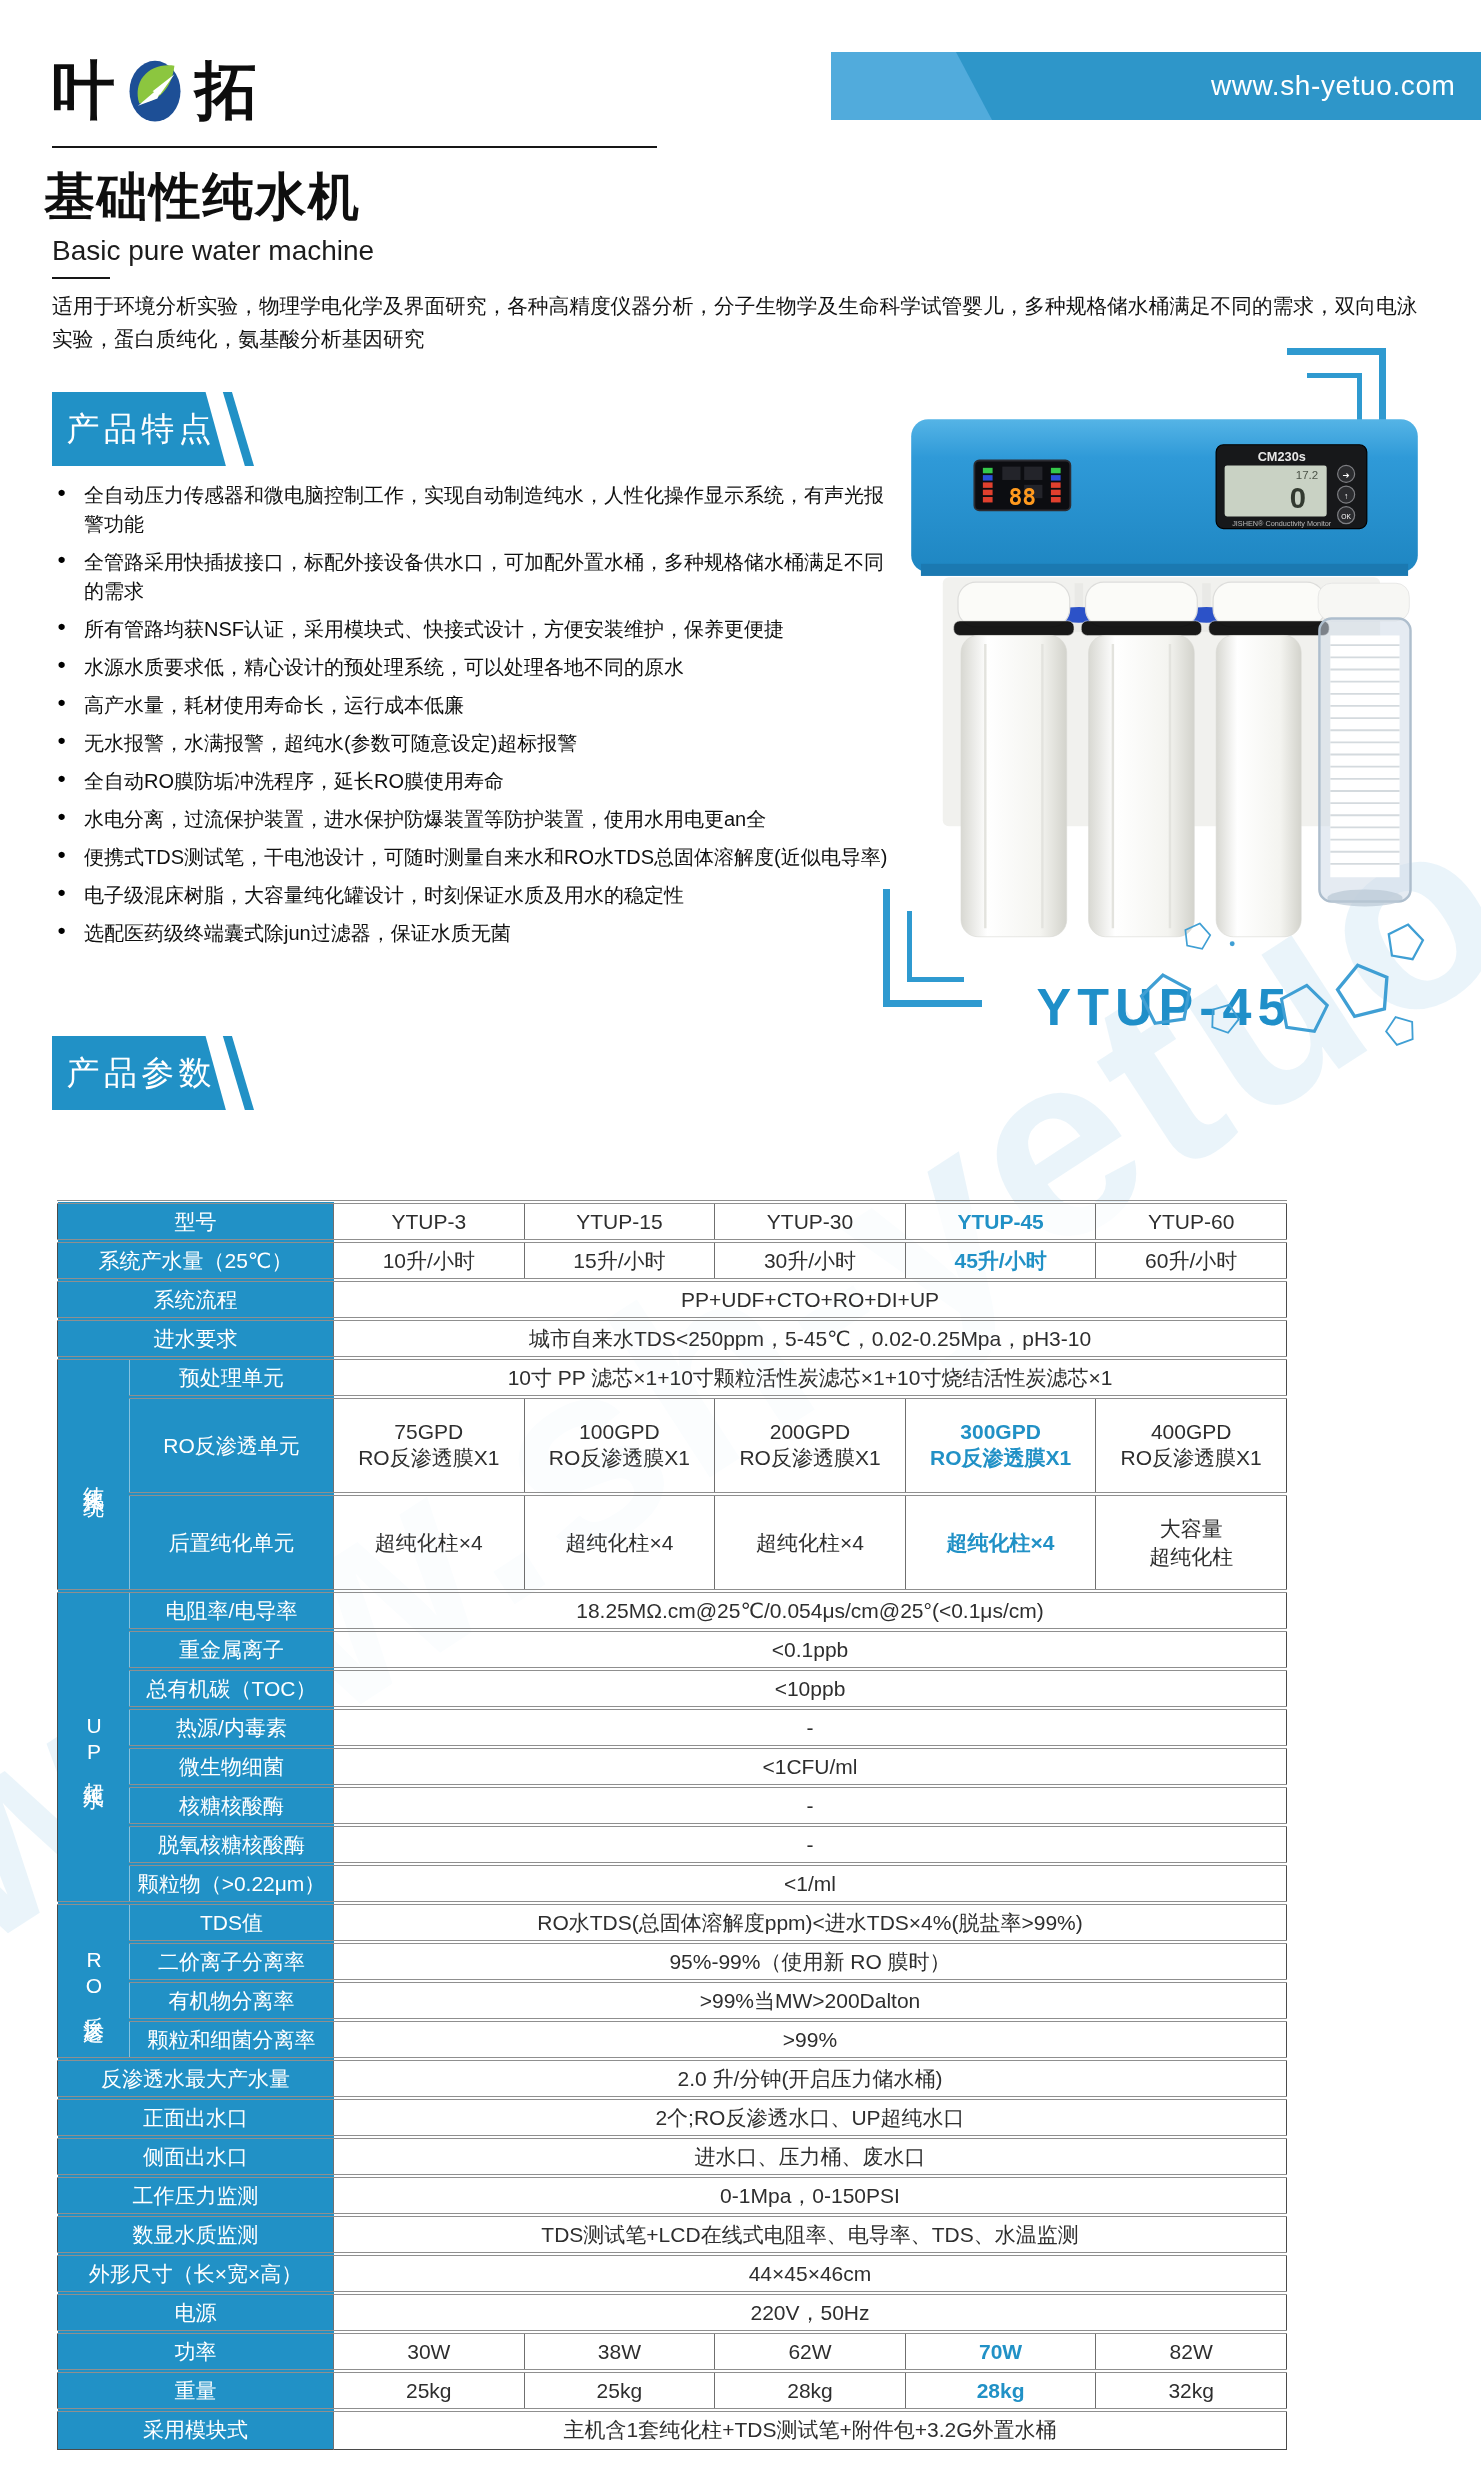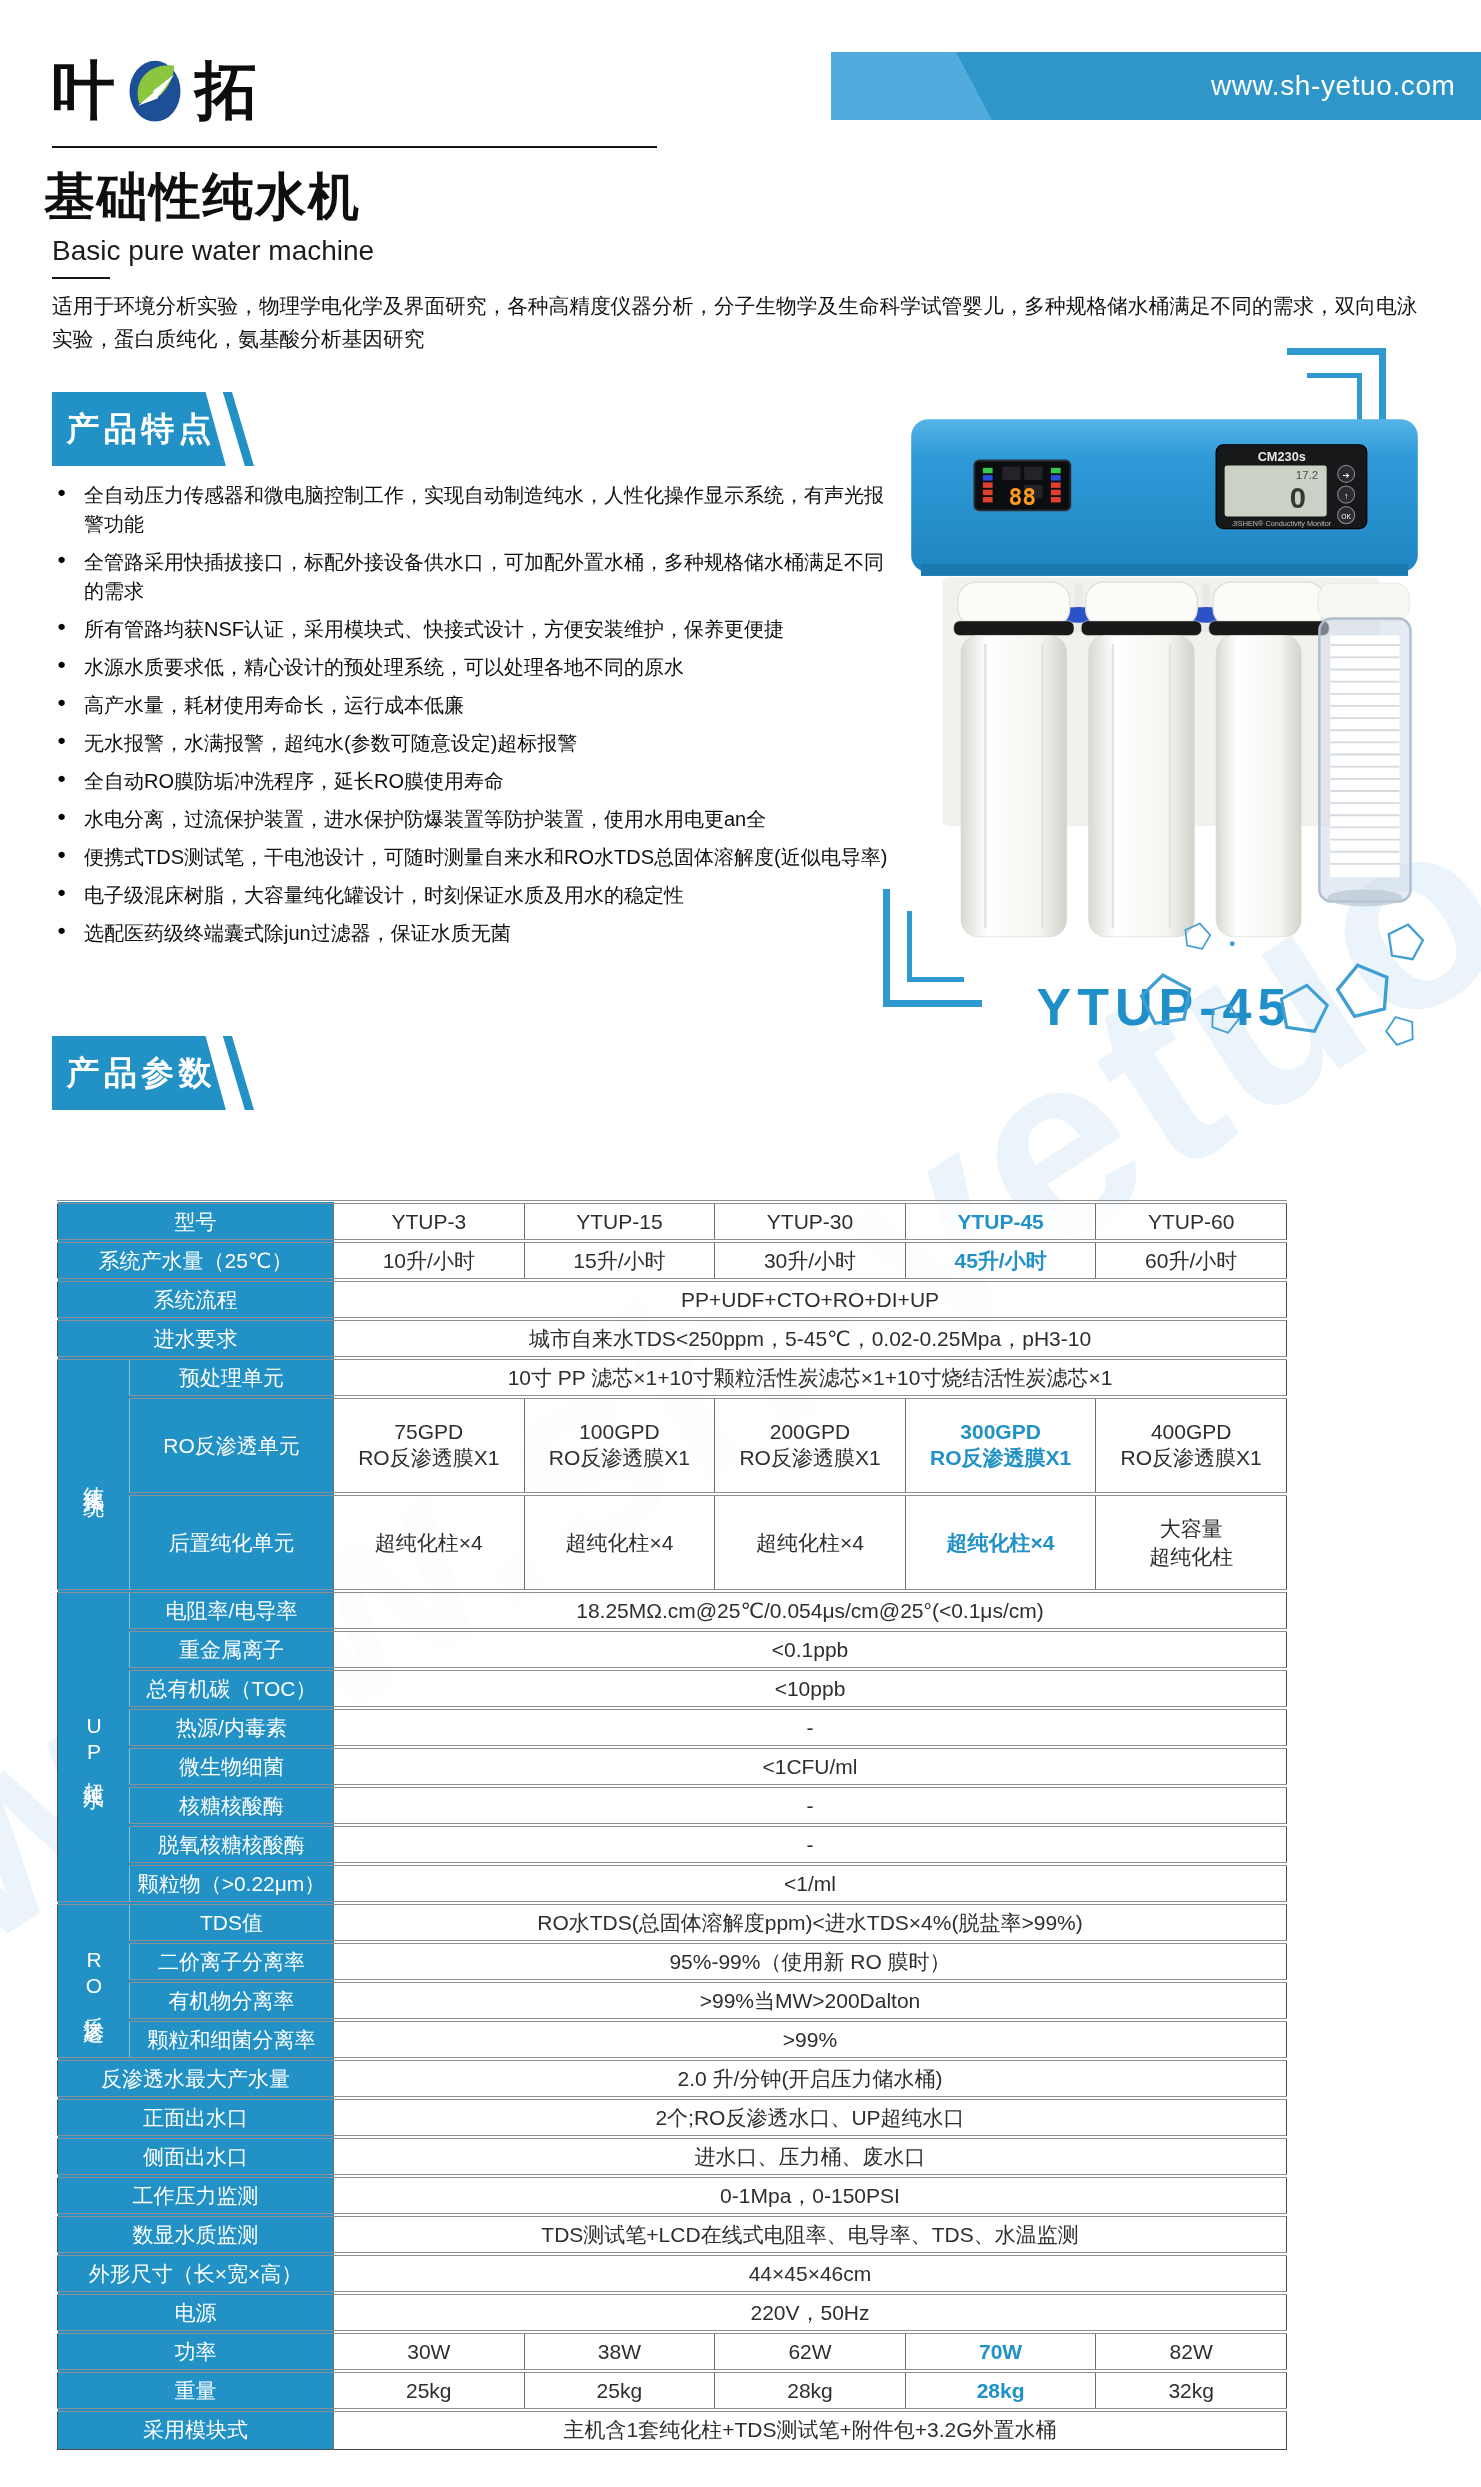--- a/index.html
+++ b/index.html
@@ -30,21 +30,21 @@
   
   .title-cn{position:absolute;left:44px;top:163px;font-size:51px;font-weight:bold;color:#0f0f0f;letter-spacing:1.8px;}
   .title-en{position:absolute;left:52px;top:235px;font-size:28px;color:#1c1c1c;}
   .title-rule{position:absolute;left:52px;top:277px;width:58px;height:1.8px;background:#161616;}
   .intro{position:absolute;left:52px;top:289px;width:1380px;font-size:20.7px;line-height:1.6;color:#121212;}
   
   .badge{position:absolute;left:52px;width:185px;height:74px;z-index:2;}
   .badge-main{position:absolute;left:0;top:0;width:100%;height:100%;background:#2191c6;
     clip-path:polygon(0 0,83% 0,94% 100%,0 100%);
     display:flex;align-items:center;padding-left:14.6px;box-sizing:border-box;
-    color:#fff;font-size:33px;font-weight:bold;letter-spacing:4.3px;}
+    color:#fff;font-size:33px;font-weight:normal;letter-spacing:4.3px;}
   .badge-stripe{position:absolute;right:-17px;top:0;width:38px;height:100%;background:#2191c6;
     clip-path:polygon(18% 0,42% 0,100% 100%,76% 100%);}
   .badge-features{top:392px;}
   .badge-specs{top:1036px;text-align:center;}
   
   .features{position:absolute;left:56px;top:481px;width:833px;z-index:1;}
   .feature-item{position:relative;padding-left:28px;margin-bottom:9px;
     font-size:20px;line-height:1.45;color:#101010;white-space:pre-line;}
   .feature-item::before{content:"●";position:absolute;left:1.2px;top:1.2px;font-size:14.6px;color:#000;}
   

